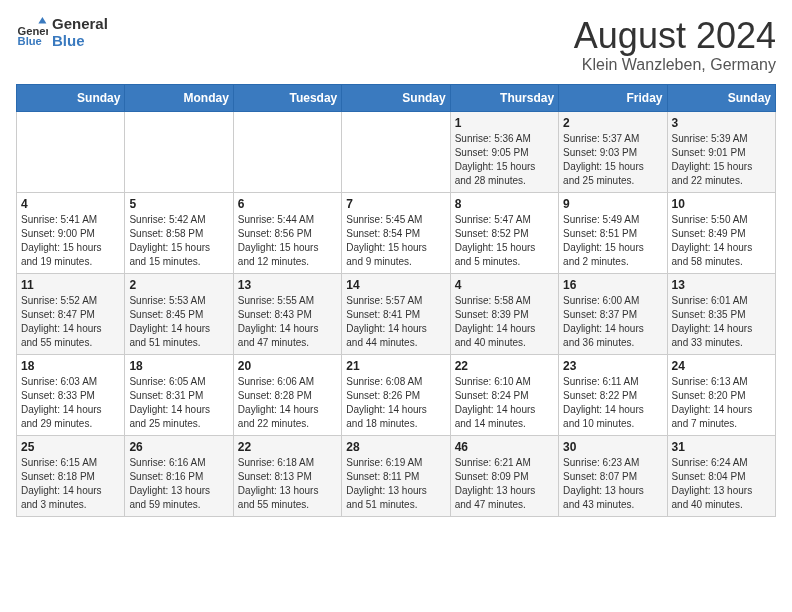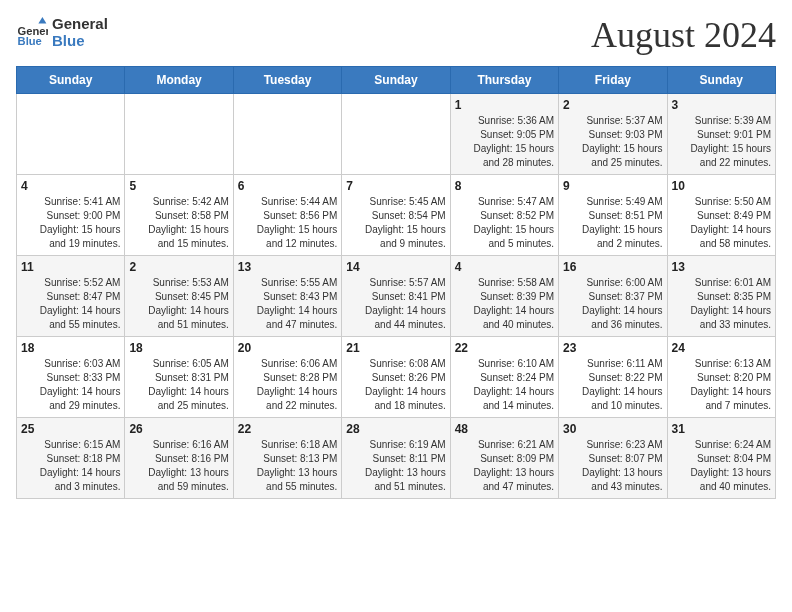--- a/index.html
+++ b/index.html
@@ -20,42 +20,41 @@
       display: flex;
       align-items: center;
       gap: 4px;
     }
     .logo-icon {
       width: 32px;
       height: 32px;
     }
     .title-area {
       text-align: right;
-      font-family: Liberation Serif, serif;
     }
     .main-title {
       font-size: 36px;
       font-weight: normal;
       color: #333;
       line-height: 1.1;
     }
     .subtitle {
       font-size: 16px;
       color: #555;
     }
     table {
       width: 100%;
       border-collapse: collapse;
       font-size: 11px;
     }
     thead th {
       background: #3a7abf;
       color: #fff;
       padding: 6px 4px;
-      text-align: center;
+      text-align: right;
       font-size: 12px;
       font-weight: bold;
       border: 1px solid #2a6aaf;
     }
     tbody td {
       border: 1px solid #ccc;
       padding: 4px 4px;
       vertical-align: top;
       width: calc(100% / 7);
       min-height: 80px;
@@ -68,21 +67,20 @@
       font-weight: bold;
       font-size: 12px;
       color: #222;
       display: block;
       margin-bottom: 2px;
     }
     .day-info {
       font-size: 10px;
       color: #333;
       line-height: 1.4;
-      text-align: right;
     }
     .empty-cell {
       background: #fff !important;
     }
   </style>
 </head>
 <body>
 
 <div class="header-area">
   <div class="logo">
@@ -91,20 +89,21 @@
       <text x="2" y="35" font-size="14" font-weight="bold" fill="#3a7abf" font-family="Arial">Blue</text>
       <polygon points="28,8 38,8 33,0" fill="#3a7abf"></polygon>
     </svg>
     <div style="line-height:1.1">
       <div style="font-size:15px;font-weight:bold;color:#333;">General</div>
       <div style="font-size:15px;font-weight:bold;color:#3a7abf;">Blue</div>
     </div>
   </div>
   <div class="title-area">
     <div class="main-title">August 2024</div>
+    <div class="subtitle">Klein Wanzleben, Germany</div>
   </div>
 </div>
 
 <table>
   <thead>
     <tr>
     <th>Sunday</th>
         <th>Monday</th>
         <th>Tuesday</th>
         <th>Sunday</th>
@@ -233,21 +232,21 @@
         </td>
         <td>
           <span class="day-num">22</span>
           <div class="day-info">Sunrise: 6:18 AM<br>Sunset: 8:13 PM<br>Daylight: 13 hours<br>and 55 minutes.</div>
         </td>
         <td>
           <span class="day-num">28</span>
           <div class="day-info">Sunrise: 6:19 AM<br>Sunset: 8:11 PM<br>Daylight: 13 hours<br>and 51 minutes.</div>
         </td>
         <td>
-          <span class="day-num">48</span>
+          <span class="day-num">46</span>
           <div class="day-info">Sunrise: 6:21 AM<br>Sunset: 8:09 PM<br>Daylight: 13 hours<br>and 47 minutes.</div>
         </td>
         <td>
           <span class="day-num">30</span>
           <div class="day-info">Sunrise: 6:23 AM<br>Sunset: 8:07 PM<br>Daylight: 13 hours<br>and 43 minutes.</div>
         </td>
         <td>
           <span class="day-num">31</span>
           <div class="day-info">Sunrise: 6:24 AM<br>Sunset: 8:04 PM<br>Daylight: 13 hours<br>and 40 minutes.</div>
         </td>

